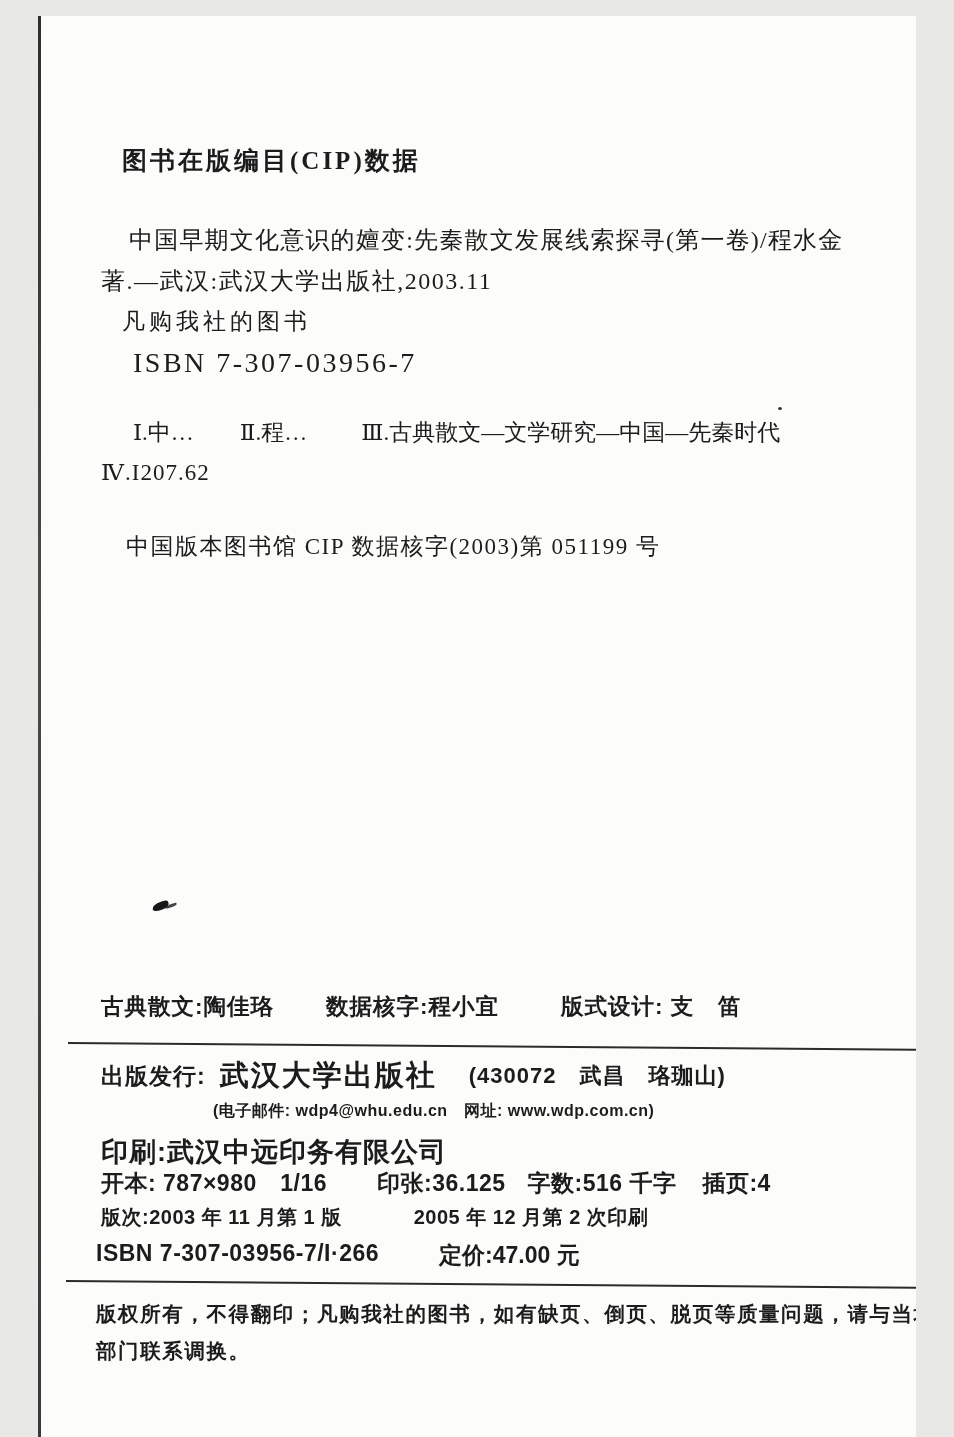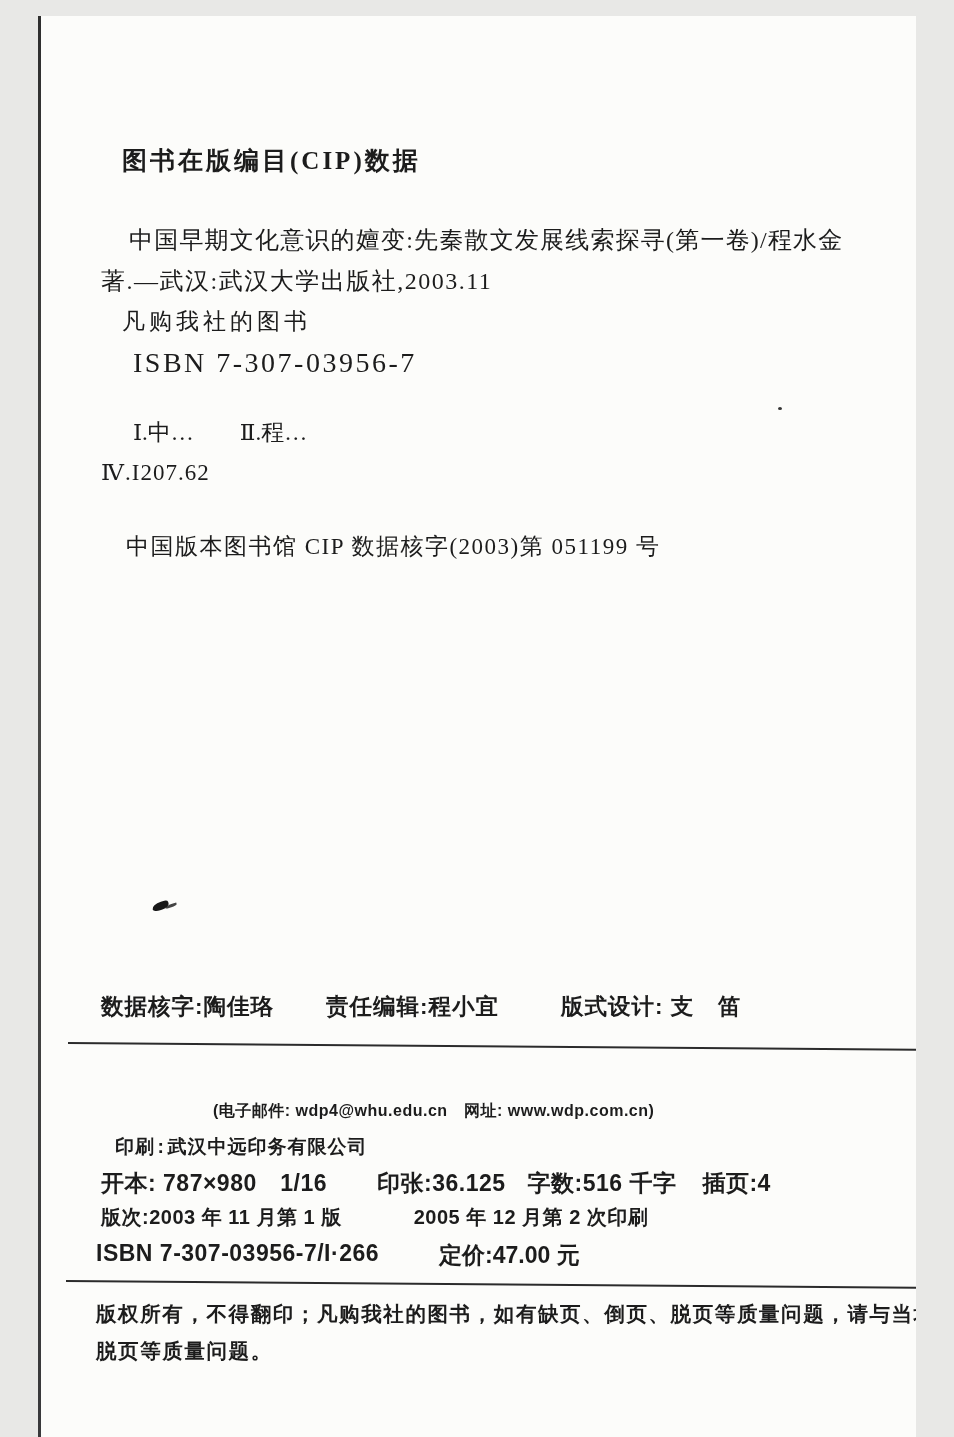--- a/index.html
+++ b/index.html
@@ -41,21 +41,21 @@
   .staff-row .credit2 { margin-right:62px; }
   .rule { position:absolute; height:2px; background:#2b2b2b; transform-origin:left center; }
   .rule-top    { left:30px; top:1026px; width:878px; transform:rotate(0.45deg); }
   .rule-bottom { left:28px; top:1264px; width:880px; transform:rotate(0.45deg); }
   .sans-b { font-family:"Liberation Sans","DejaVu Sans",sans-serif; font-weight:700; }
   .pub-row { left:63px; top:1040px; display:flex; align-items:center; }
   .pub-label   { font-size:23px; letter-spacing:1px; }
   .pub-name    { font-size:29px; font-weight:800; letter-spacing:2px; margin-left:14px; }
   .pub-address { font-size:22px; margin-left:32px; letter-spacing:1px; }
   .contact-line { left:175px; top:1085px; font-size:16px; letter-spacing:0.5px; }
-  .printer-line { left:77px; top:1118px; font-size:19px; letter-spacing:1px;font-family:Liberation Mono, monospace; }
+  .printer-line { left:63px; top:1118px; font-size:27px; letter-spacing:1px; }
   .spec-row { left:63px; top:1152px; font-size:23px; display:flex; letter-spacing:0.5px; }
   .spec-row .spec1 { margin-right:50px; }
   .spec-row .spec2 { margin-right:22px; }
   .spec-row .spec3 { margin-right:26px; }
   .edition-row { left:63px; top:1188px; font-size:20px; display:flex; letter-spacing:0.5px; }
   .edition-row .ed1 { margin-right:72px; }
   .isbn-row { left:58px; top:1224px; font-size:23px; display:flex;text-align:center; }
   .isbn-row .isbn-f { margin-right:60px; letter-spacing:0.5px; }
   .notice { font-size:20.5px; letter-spacing:1.6px; }
   .notice-l1 { left:58px; top:1284px; }
@@ -70,36 +70,42 @@
 
   <div class="abs cip-title">图书在版编目(CIP)数据</div>
   <div class="abs record-l1">中国早期文化意识的嬗变:先秦散文发展线索探寻(第一卷)/程水金</div>
   <div class="abs record-l2">著.—武汉:武汉大学出版社,2003.11</div>
   <div class="abs series">凡购我社的图书</div>
   <div class="abs isbn-line">ISBN 7-307-03956-7</div>
 
   <div class="abs class-row">
     <span class="seg1">Ⅰ.中…</span>
     <span class="seg2">Ⅱ.程…</span>
+    <span>Ⅲ.古典散文—文学研究—中国—先秦时代</span>
   </div>
   <div class="abs class-l2">Ⅳ.I207.62</div>
 
   <div class="abs cip-num">中国版本图书馆 CIP 数据核字(2003)第 051199 号</div>
 
   <div class="scan-dot"></div>
   <div class="ink-speck"></div>
 
   <div class="abs staff-row">
-    <span class="credit1">数据核字:陶佳珞</span>
-    <span class="credit2">责任编辑:程小宜</span>
+    <span class="credit1">古典散文:陶佳珞</span>
+    <span class="credit2">数据核字:程小宜</span>
     <span>版式设计: 支　笛</span>
   </div>
 
   <div class="rule rule-top"></div>
 
+  <div class="abs pub-row sans-b">
+    <span class="pub-label">出版发行:</span>
+    <span class="pub-name">武汉大学出版社</span>
+    <span class="pub-address">(430072　武昌　珞珈山)</span>
+  </div>
 
   <div class="abs contact-line sans-b">(电子邮件: wdp4@whu.edu.cn　网址: www.wdp.com.cn)</div>
   <div class="abs printer-line sans-b">印刷:武汉中远印务有限公司</div>
 
   <div class="abs spec-row sans-b">
     <span class="spec1">开本: 787×980　1/16</span>
     <span class="spec2">印张:36.125</span>
     <span class="spec3">字数:516 千字</span>
     <span>插页:4</span>
   </div>
@@ -110,15 +116,15 @@
   </div>
 
   <div class="abs isbn-row">
     <span class="isbn-f sans-b">ISBN 7-307-03956-7/I·266</span>
     <span class="sans-b">定价:47.00 元</span>
   </div>
 
   <div class="rule rule-bottom"></div>
 
   <div class="abs notice notice-l1 sans-b">版权所有，不得翻印；凡购我社的图书，如有缺页、倒页、脱页等质量问题，请与当地图书销售</div>
-  <div class="abs notice notice-l2 sans-b">脱页等质量问题。</div>
+  <div class="abs notice notice-l2 sans-b">部门联系调换。</div>
 
 </div>
 
 </body></html>

